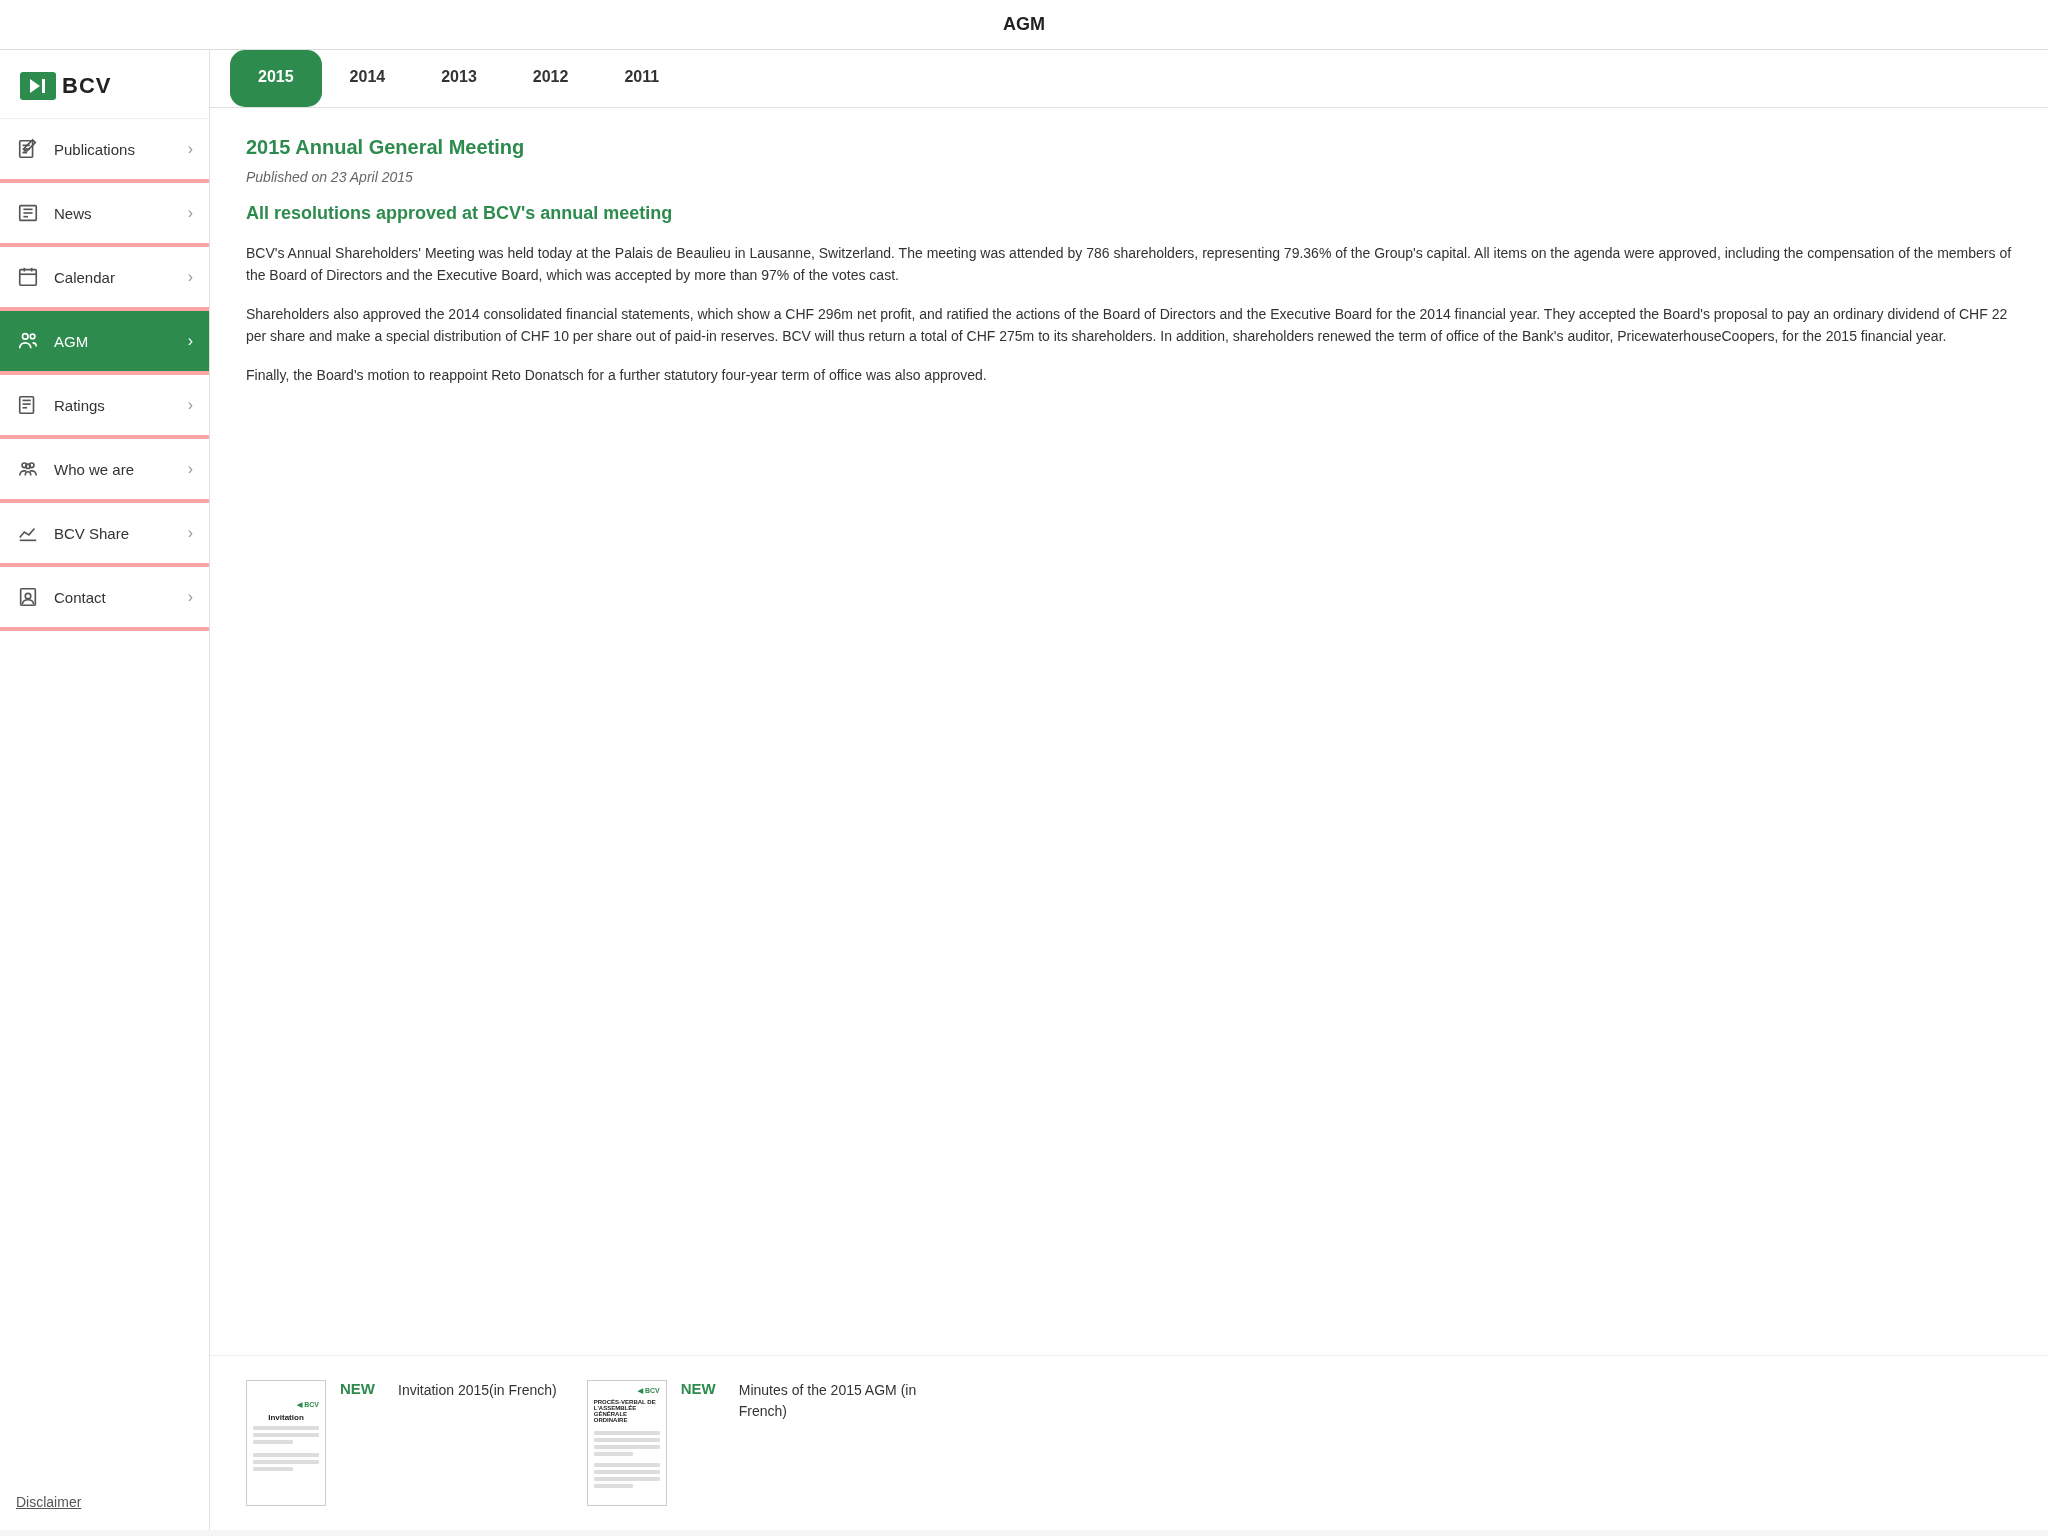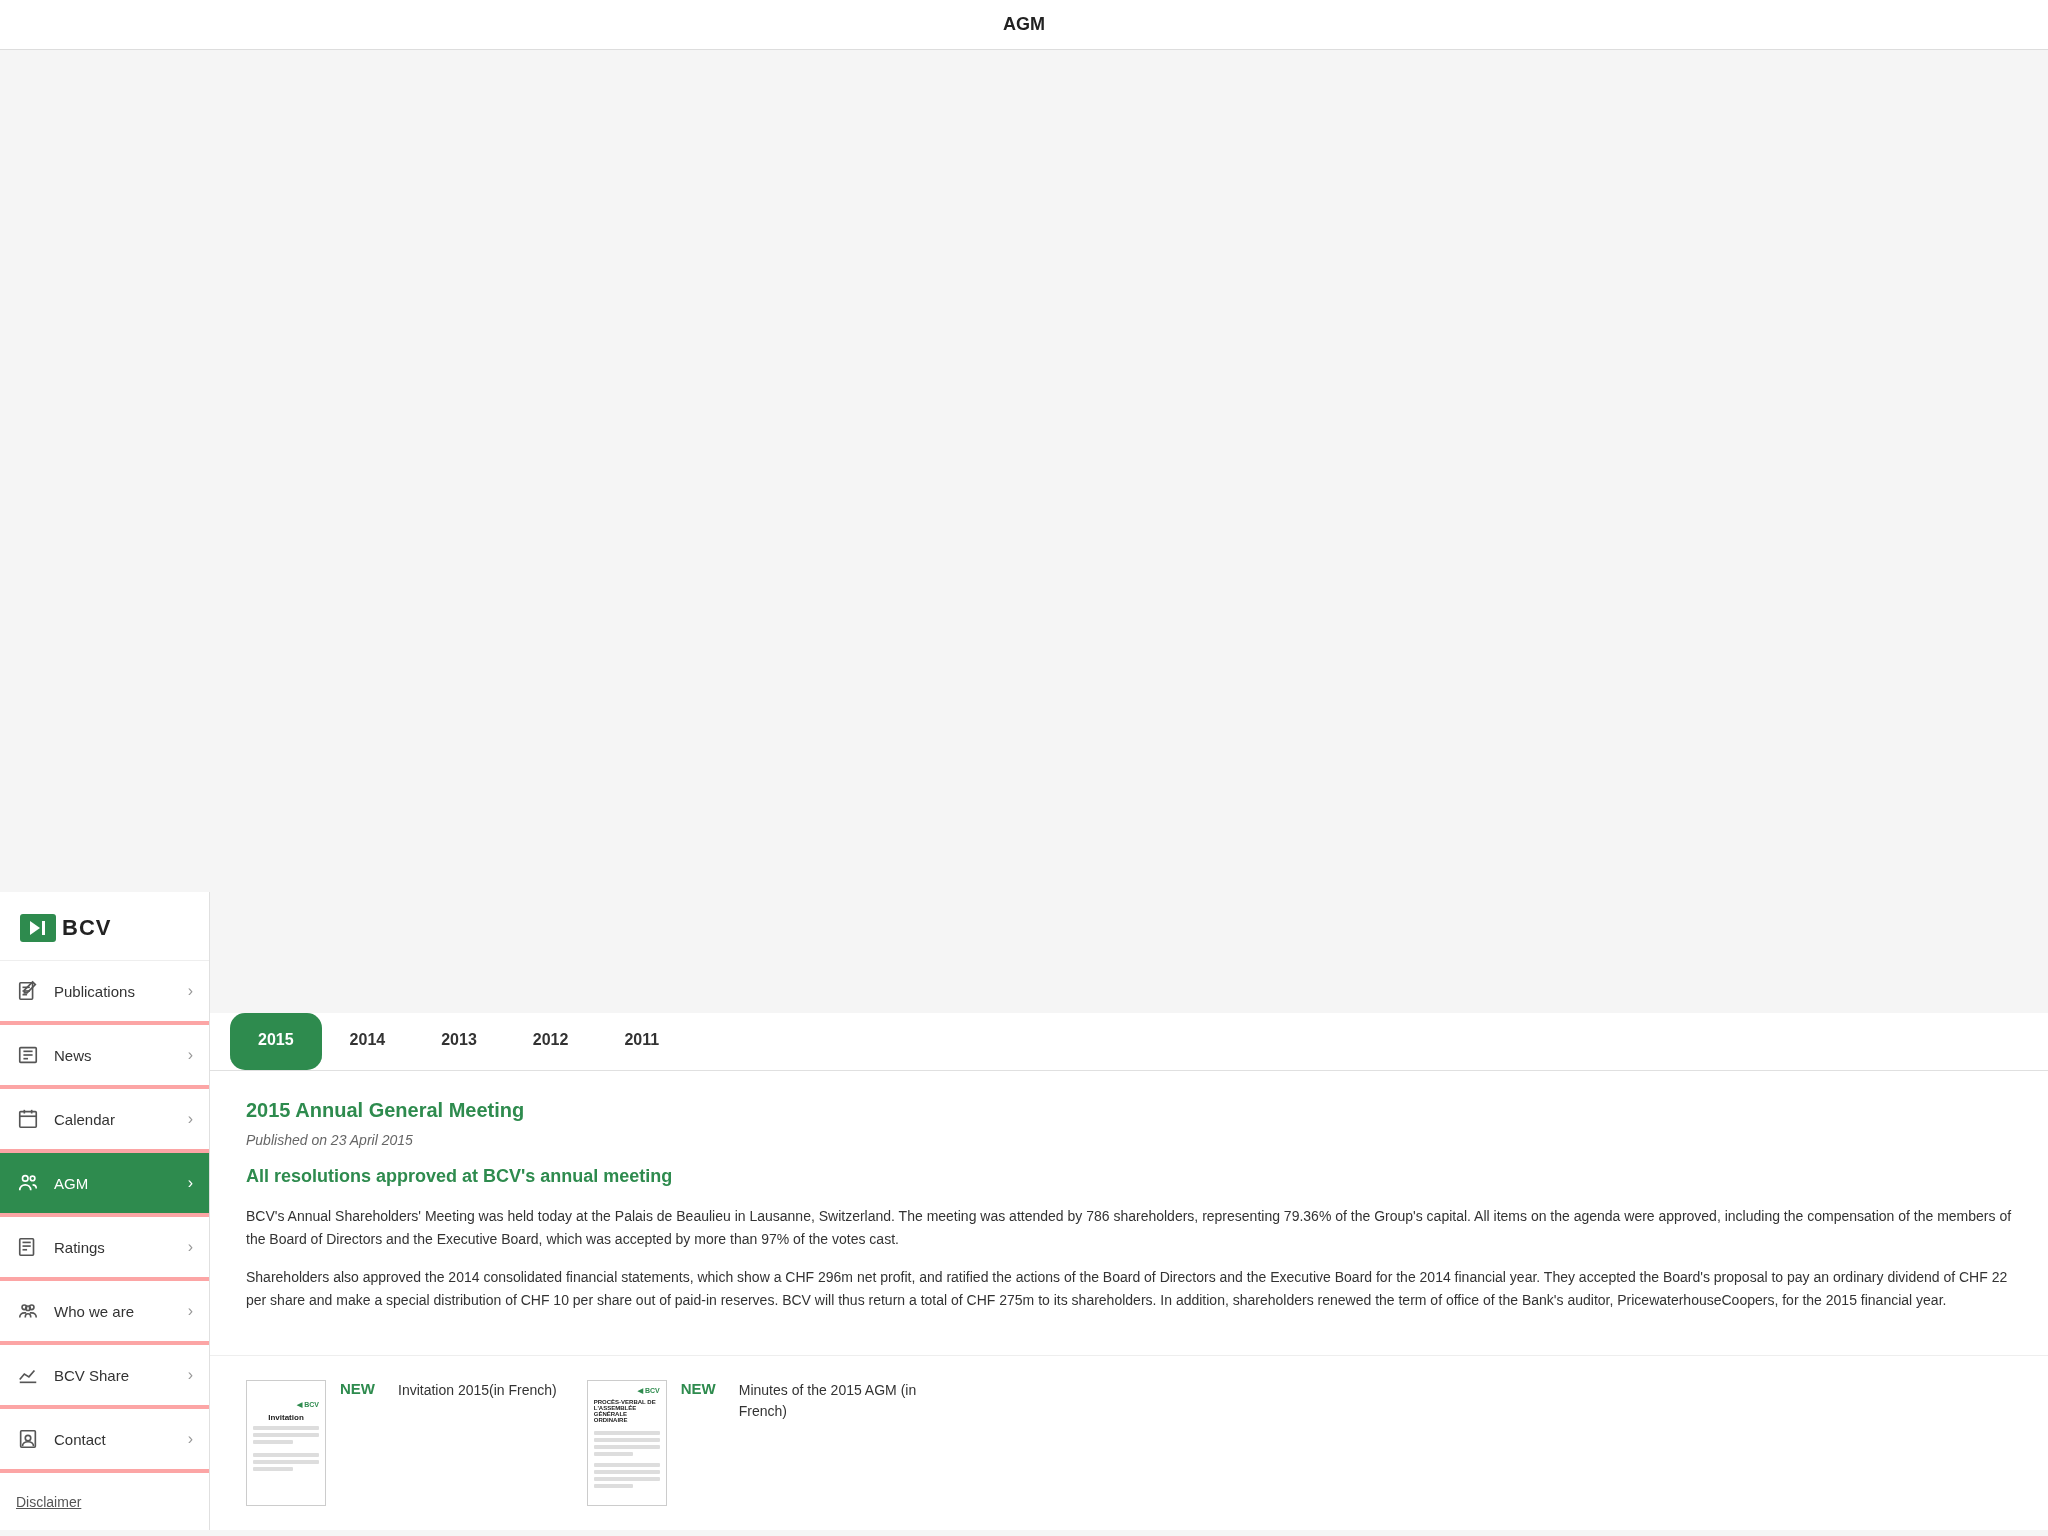--- a/index.html
+++ b/index.html
@@ -12,21 +12,20 @@
       text-align: center;
       padding: 14px 0;
       font-size: 18px;
       font-weight: bold;
       color: #222;
     }
 
     .layout {
       display: flex;
       min-height: calc(100vh - 56px);
-      align-items: flex-end;
     }
 
     
     .sidebar {
       width: 210px;
       min-width: 210px;
       background: #fff;
       border-right: 1px solid #e0e0e0;
       display: flex;
       flex-direction: column;
@@ -413,20 +412,21 @@
       <div class="year-tab">2011</div>
     </div>
 
     <div class="content">
       <div class="article-title">2015 Annual General Meeting</div>
       <div class="article-date">Published on 23 April 2015</div>
       <div class="article-subtitle">All resolutions approved at BCV's annual meeting</div>
       <div class="article-body">
         <p>BCV's Annual Shareholders' Meeting was held today at the Palais de Beaulieu in Lausanne, Switzerland. The meeting was attended by 786 shareholders, representing 79.36% of the Group's capital. All items on the agenda were approved, including the compensation of the members of the Board of Directors and the Executive Board, which was accepted by more than 97% of the votes cast.</p>
         <p>Shareholders also approved the 2014 consolidated financial statements, which show a CHF 296m net profit, and ratified the actions of the Board of Directors and the Executive Board for the 2014 financial year. They accepted the Board's proposal to pay an ordinary dividend of CHF 22 per share and make a special distribution of CHF 10 per share out of paid-in reserves. BCV will thus return a total of CHF 275m to its shareholders. In addition, shareholders renewed the term of office of the Bank's auditor, PricewaterhouseCoopers, for the 2015 financial year.</p>
+        <p>Finally, the Board's motion to reappoint Reto Donatsch for a further statutory four-year term of office was also approved.</p>
       </div>
     </div>
 
     <div class="documents-section">
 
       <div class="doc-card">
         <div class="doc-thumbnail">
           <div class="doc-thumb-logo">
             <span style="font-size:7px; font-weight:bold; color:#2e8b4e;">◀ BCV</span>
           </div>

